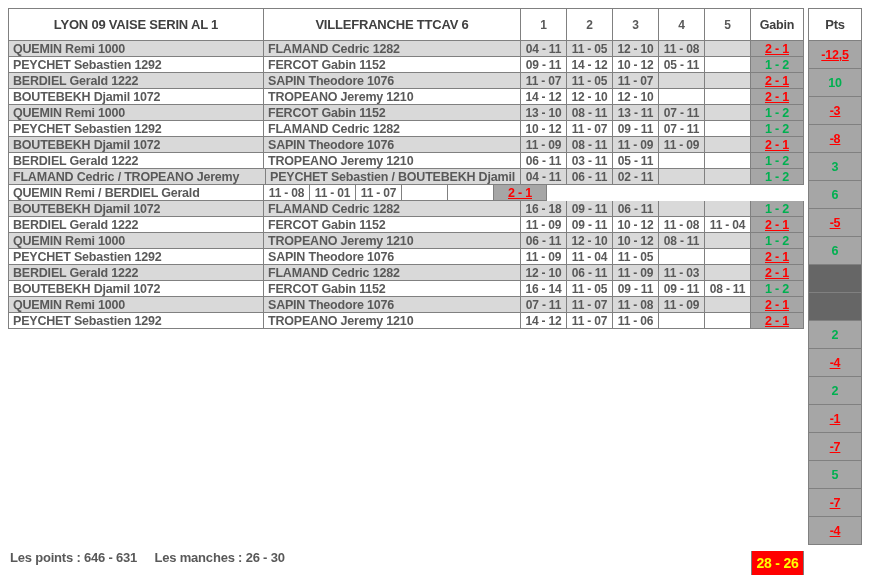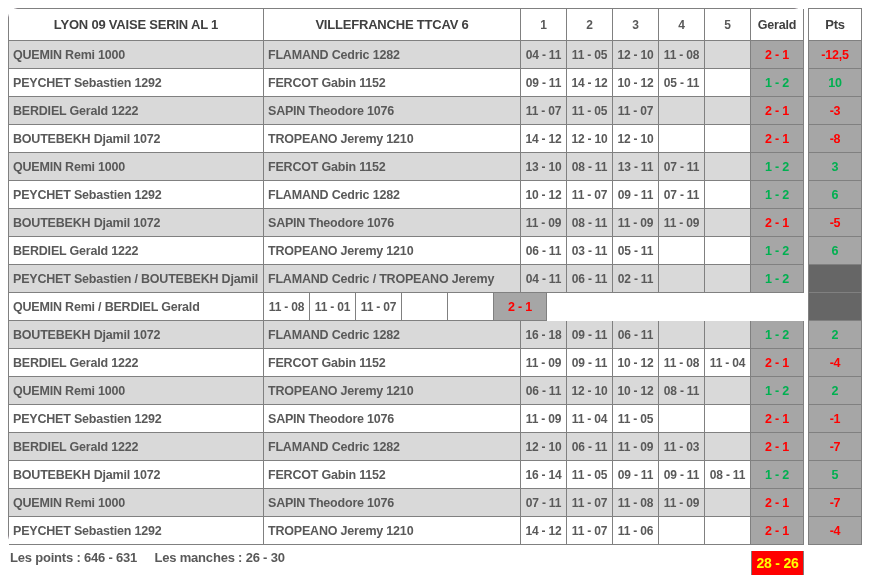--- a/index.html
+++ b/index.html
@@ -9,23 +9,22 @@
     background: #ffffff;
     font-family: "Liberation Sans", sans-serif;
     overflow: hidden;
   }
   .layout { position: absolute; left: 8px; top: 8px; display: flex; align-items: flex-start; }
 
   .main-table {
     border-top: 1px solid #808080;
     border-left: 1px solid #808080;
     background: #a21caf;
-    border-radius: 10px;
-  }
-  .row { display: flex; height: 28px; }
+  }
+  .row { display: flex; height: 16px; }
   .row.header { height: 32px; }
   .row.stripe { background: var(--stripe); }
   .row.plain  { background: #ffffff; }
 
   .cell {
     box-sizing: border-box;
     border-right: 1px solid #808080;
     border-bottom: 1px solid #808080;
     display: flex; align-items: center; justify-content: center;
     font-weight: bold;
@@ -36,21 +35,21 @@
   .c-home { width: 255px; justify-content: flex-start; padding-left: 4px; }
   .c-away { width: 257px; justify-content: flex-start; padding-left: 4px; }
   .c-set  { width: 46px; }
   .c-score{ width: 53px; background: var(--score_bg); }
 
   .hdr { background: #ffffff; color: #404040; font-size: 13px; }
   .hdr.c-home, .hdr.c-away { justify-content: center; padding-left: 0; }
   .name { color: #595959; font-size: 12.5px; }
   .c-set { color: #595959; font-size: 12px; }
   .c-score { font-size: 12.5px; }
-  .red   { color: var(--red); }
+  .red   { color: var(--red); text-decoration: underline; }
   .green { color: var(--green); }
 
   .pts-wrap {
     margin-left: 4px;
     border-top: 1px solid #808080;
     border-left: 1px solid #808080;
   }
   .pts-cell {
     box-sizing: border-box;
     width: 53px; height: 28px;
@@ -92,21 +91,21 @@
 
     <div class="main-table">
       <div class="row header">
         <div class="cell c-home hdr">LYON 09 VAISE SERIN AL 1</div>
         <div class="cell c-away hdr">VILLEFRANCHE TTCAV 6</div>
         <div class="cell c-set hdr">1</div>
         <div class="cell c-set hdr">2</div>
         <div class="cell c-set hdr">3</div>
         <div class="cell c-set hdr">4</div>
         <div class="cell c-set hdr">5</div>
-        <div class="cell c-score hdr">Gerald</div>
+        <div class="cell c-score hdr">Gabin</div>
       </div>
       <div id="rows-container">
           <div class="row stripe">
             <div class="cell c-home name">QUEMIN Remi 1000</div>
             <div class="cell c-away name">FLAMAND Cedric 1282</div>
             <div class="cell c-set">04 - 11</div>
             <div class="cell c-set">11 - 05</div>
             <div class="cell c-set">12 - 10</div>
             <div class="cell c-set">11 - 08</div>
             <div class="cell c-set"></div>
@@ -176,22 +175,22 @@
             <div class="cell c-home name">BERDIEL Gerald 1222</div>
             <div class="cell c-away name">TROPEANO Jeremy 1210</div>
             <div class="cell c-set">06 - 11</div>
             <div class="cell c-set">03 - 11</div>
             <div class="cell c-set">05 - 11</div>
             <div class="cell c-set"></div>
             <div class="cell c-set"></div>
             <div class="cell c-score green">1 - 2</div>
           </div>
           <div class="row stripe">
+            <div class="cell c-away name">FLAMAND Cedric  / TROPEANO Jeremy</div>
             <div class="cell c-home name">PEYCHET Sebastien  / BOUTEBEKH Djamil</div>
-            <div class="cell c-away name">FLAMAND Cedric  / TROPEANO Jeremy</div>
             <div class="cell c-set">04 - 11</div>
             <div class="cell c-set">06 - 11</div>
             <div class="cell c-set">02 - 11</div>
             <div class="cell c-set"></div>
             <div class="cell c-set"></div>
             <div class="cell c-score green">1 - 2</div>
           </div>
           <div class="row plain">
             <div class="cell c-home name">QUEMIN Remi  / BERDIEL Gerald</div>
             <div class="cell c-set">11 - 08</div>

